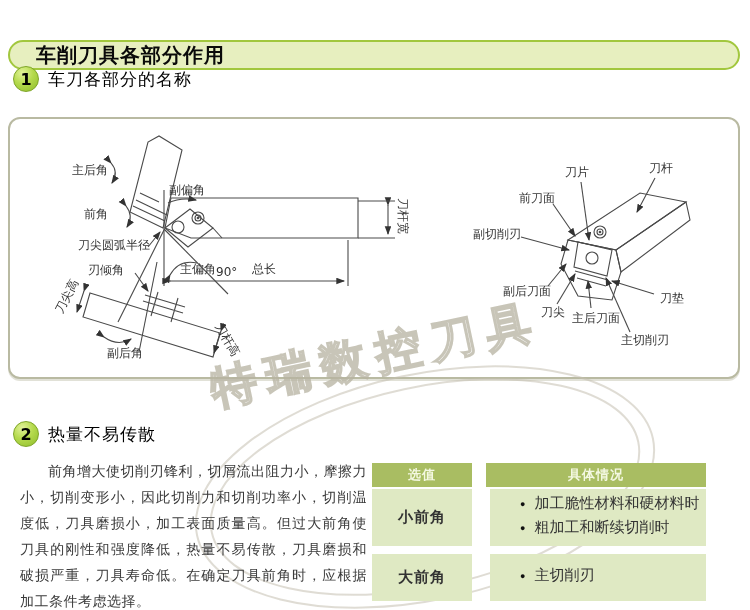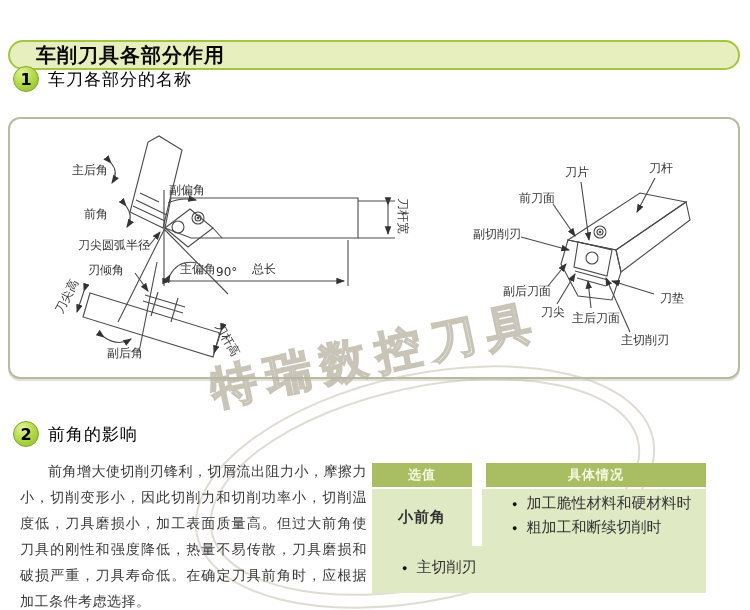--- a/index.html
+++ b/index.html
@@ -53,21 +53,21 @@
   }
   
   .tbl{position:absolute;left:372px;top:463px;width:334px;z-index:4;}
   .tbl .hrow{display:flex;gap:14px;margin-bottom:2px;}
   .tbl .th{
     background:#a9bd62;color:#f4f8e2;font-weight:bold;font-size:13px;height:24px;
     display:flex;align-items:center;justify-content:center;letter-spacing:1px;
   }
   .tbl .th.c1{width:100px;}
   .tbl .th.c2{flex:1;}
-  .tbl .trow{display:flex;gap:10px;margin-bottom:0;}
+  .tbl .trow{display:flex;gap:18px;margin-bottom:8px;}
   .tbl .td-label{
     width:100px;min-height:47px;background:#dfe9c3;
     display:flex;align-items:center;justify-content:center;
     font-weight:bold;font-size:15px;color:#333;letter-spacing:1px;
   }
   .tbl .td-items{
     flex:1;min-height:47px;background:#dfe9c3;box-sizing:border-box;
     padding:7px 4px 7px 30px;display:flex;flex-direction:column;justify-content:center;gap:5px;
     font-size:15px;color:#333;font-family:Liberation Mono, monospace;
   }
@@ -191,35 +191,36 @@
   <g fill="none" stroke="rgba(197,192,176,0.55)" stroke-width="2">
     <ellipse cx="425" cy="487" rx="218" ry="100" transform="rotate(-12 425 487)"></ellipse>
     <ellipse cx="425" cy="487" rx="233" ry="113" transform="rotate(-12 425 487)"></ellipse>
   </g>
 </svg>
 
 <div class="watermark">特瑞数控刀具</div>
 
 <div class="section-head" id="sec2-head">
   <div class="badge">2</div>
-  <div class="section-title">前角的影响</div>
+  <div class="section-title">热量不易传散</div>
 </div>
 
 <div class="para">前角增大使切削刃锋利，切屑流出阻力小，摩擦力小，切削变形小，因此切削力和切削功率小，切削温度低，刀具磨损小，加工表面质量高。但过大前角使刀具的刚性和强度降低，热量不易传散，刀具磨损和破损严重，刀具寿命低。在确定刀具前角时，应根据加工条件考虑选择。</div>
 
 <div class="tbl">
   <div class="hrow">
     <div class="th c1">选值</div>
     <div class="th c2">具体情况</div>
   </div>
   <div class="trow">
     <div class="td-label">小前角</div>
     <div class="td-items">
       <div class="bullet">加工脆性材料和硬材料时</div>
       <div class="bullet">粗加工和断续切削时</div>
     </div>
   </div>
   <div class="trow">
+    <div class="td-label">大前角</div>
     <div class="td-items">
       <div class="bullet">主切削刃</div>
     </div>
   </div>
 </div>
 
 </body></html>

